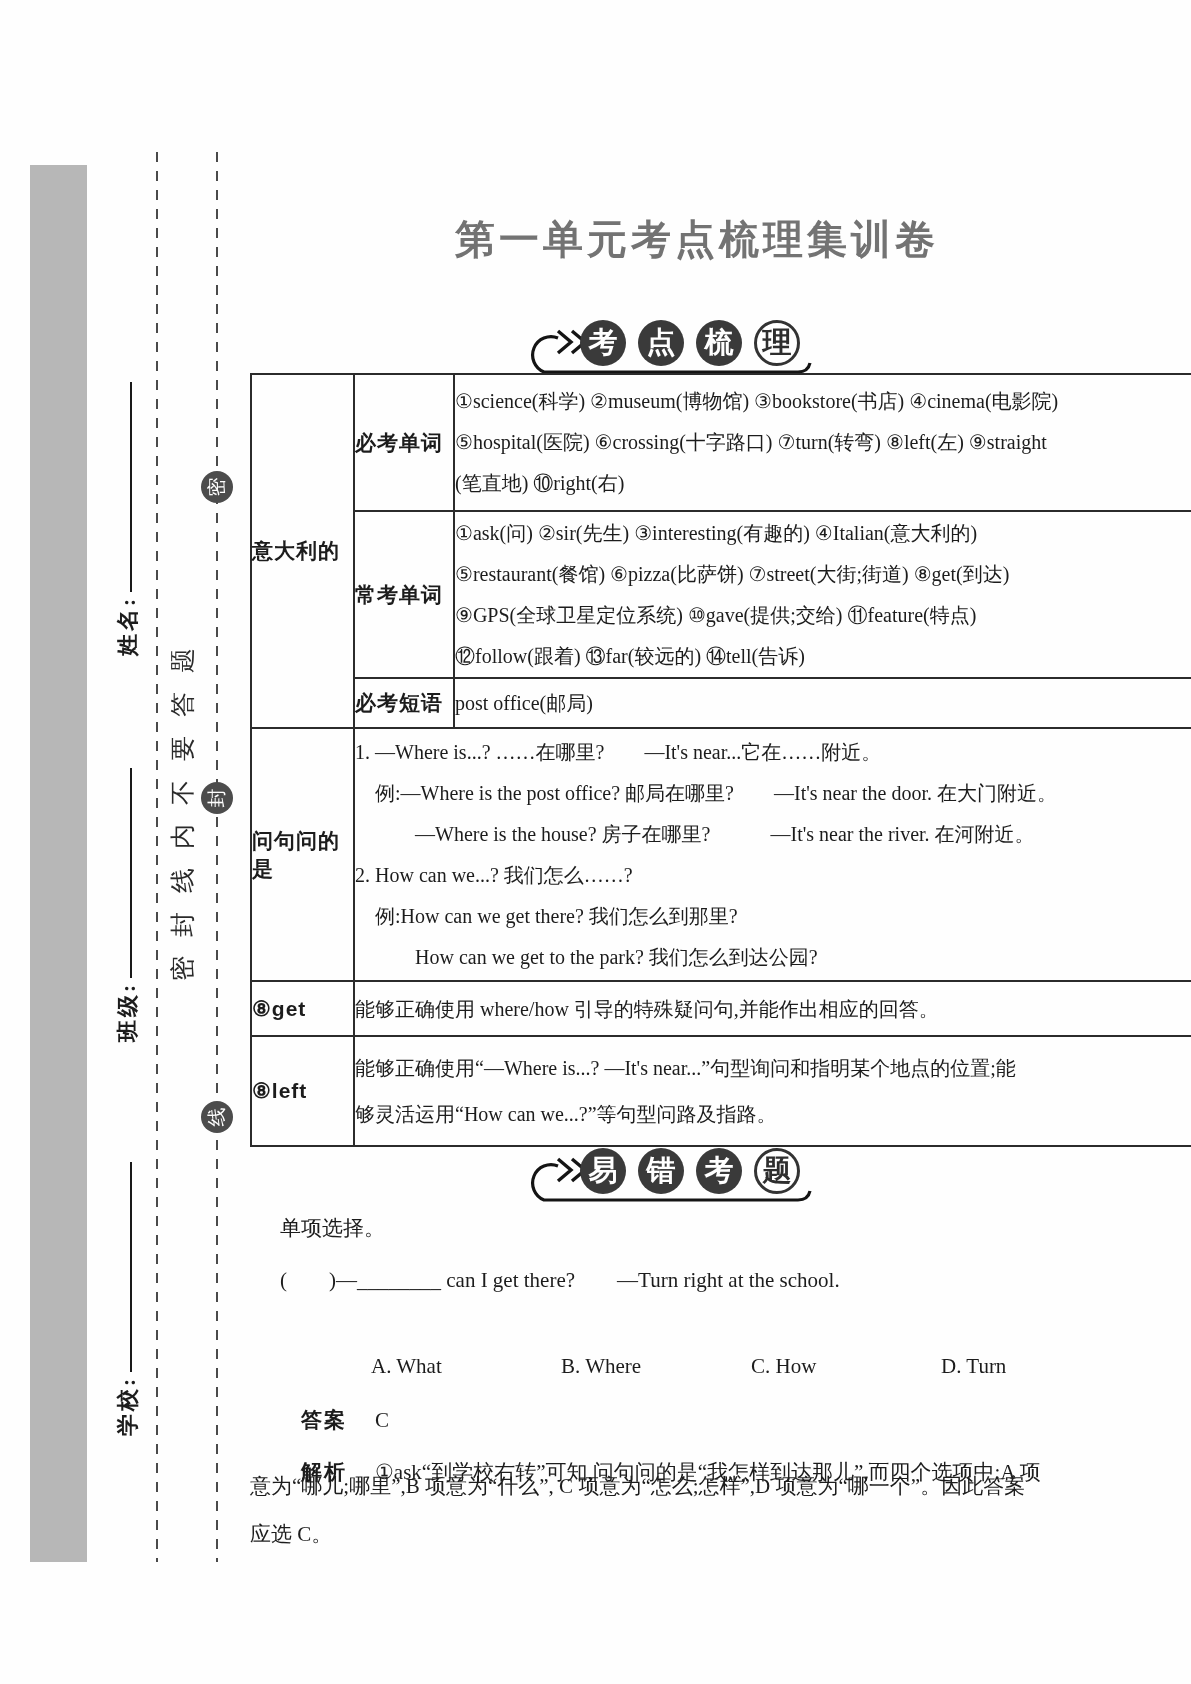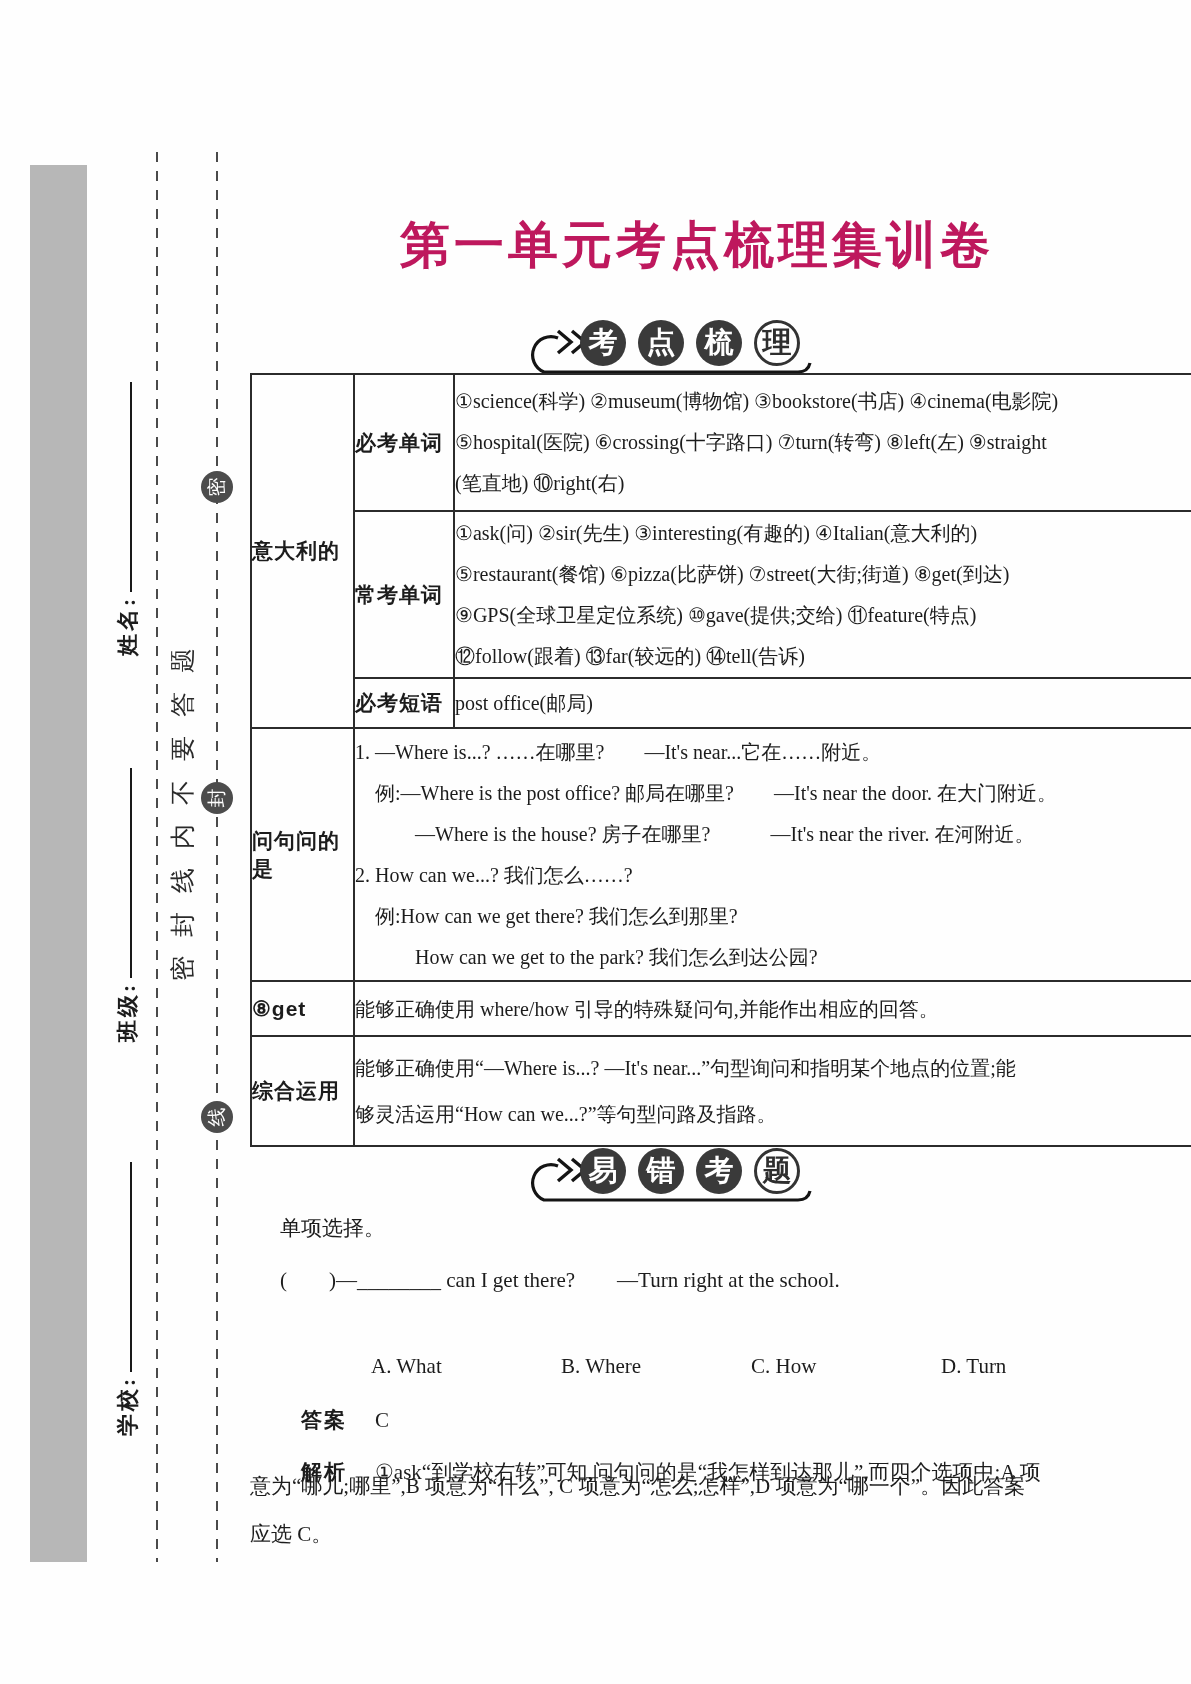--- a/index.html
+++ b/index.html
@@ -27,21 +27,21 @@
     font-size:25px;letter-spacing:19px;white-space:pre;color:#2a2a2a;font-weight:500;
   }
   .seal-stamp{
     left:201px;width:32px;height:32px;border-radius:50%;background:#4c4c4c;
     color:#fff;display:flex;align-items:center;justify-content:center;
     font-size:19px;transform:rotate(-90deg);font-family:"Liberation Sans",sans-serif;
   }
   
   .page-title{
     left:250px;top:212px;width:894px;text-align:center;
-    font-size:50px;font-weight:900;letter-spacing:4px;color:#be185d;
+    font-size:40px;font-weight:900;letter-spacing:4px;color:#737373;
   }
   
   .badge{left:580px;width:220px;height:46px;display:flex;gap:12px;}
   .badge .decor{position:absolute;left:-66px;top:-2px;width:300px;height:64px;}
   .badge-circle{
     width:46px;height:46px;border-radius:50%;background:#3a3a3a;color:#fff;
     display:flex;align-items:center;justify-content:center;
     font-size:29px;font-weight:700;font-family:"Liberation Sans",sans-serif;
     position:relative;z-index:2;box-sizing:border-box;
   }
@@ -147,21 +147,21 @@
         <div class="cell-line">　　　How can we get to the park? 我们怎么到达公园?</div>
       </td>
     </tr>
     <tr style="height:55px">
       <td class="lab">⑧get</td>
       <td class="content2 lh34" colspan="2">
         <div class="cell-line">能够正确使用 where/how 引导的特殊疑问句,并能作出相应的回答。</div>
       </td>
     </tr>
     <tr style="height:110px">
-      <td class="lab">综合运用</td>
+      <td class="lab">⑧left</td>
       <td class="content2 lh46" colspan="2">
         <div class="cell-line">能够正确使用“—Where is...? —It's near...”句型询问和指明某个地点的位置;能</div>
         <div class="cell-line">够灵活运用“How can we...?”等句型问路及指路。</div>
       </td>
     </tr>
   </tbody>
     </table>
 </div>
 
 <div class="abs badge" style="top:1148px">

